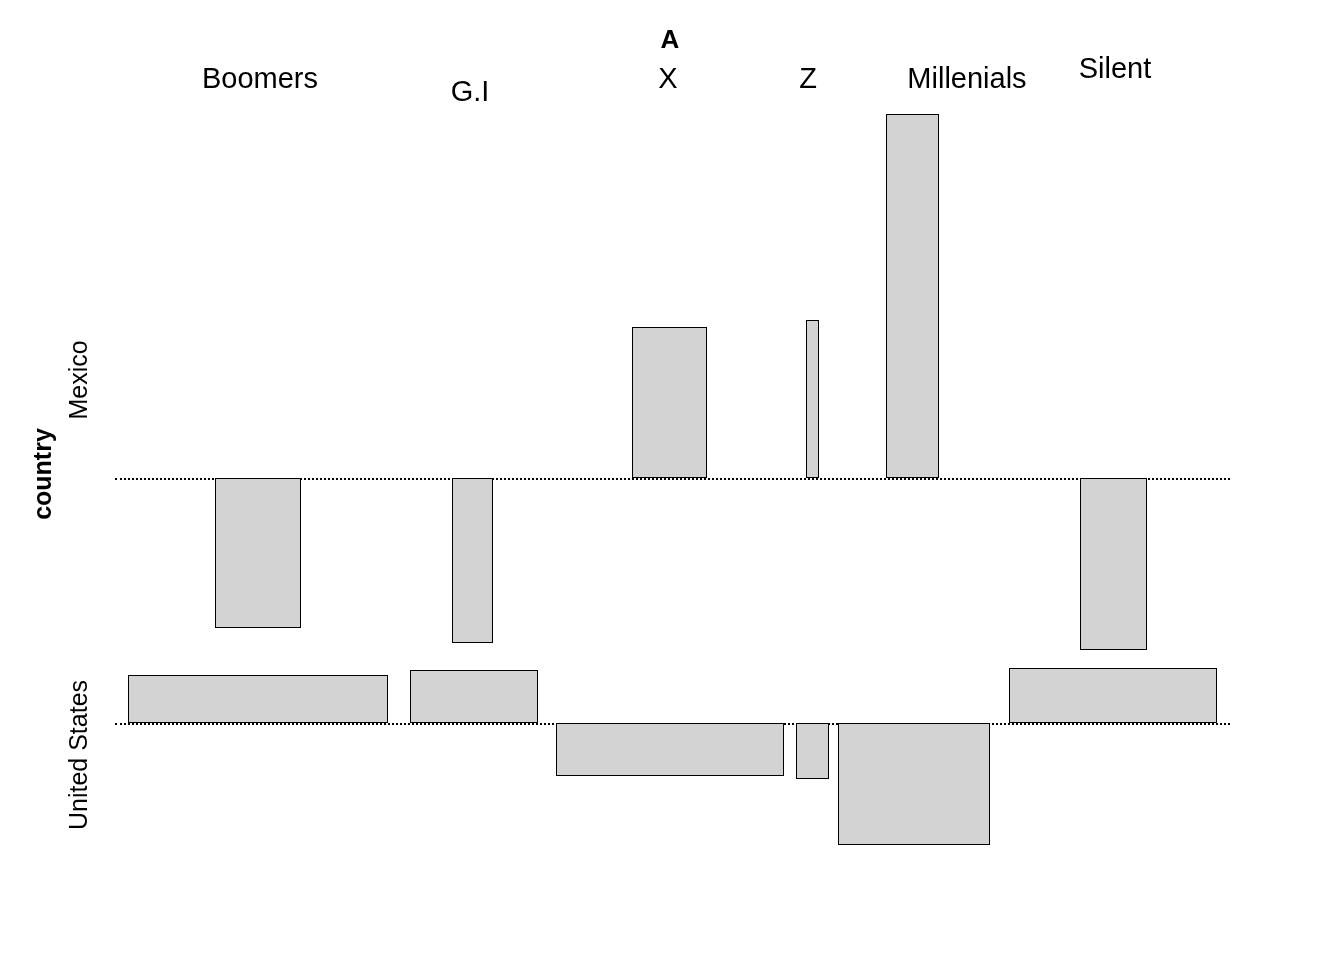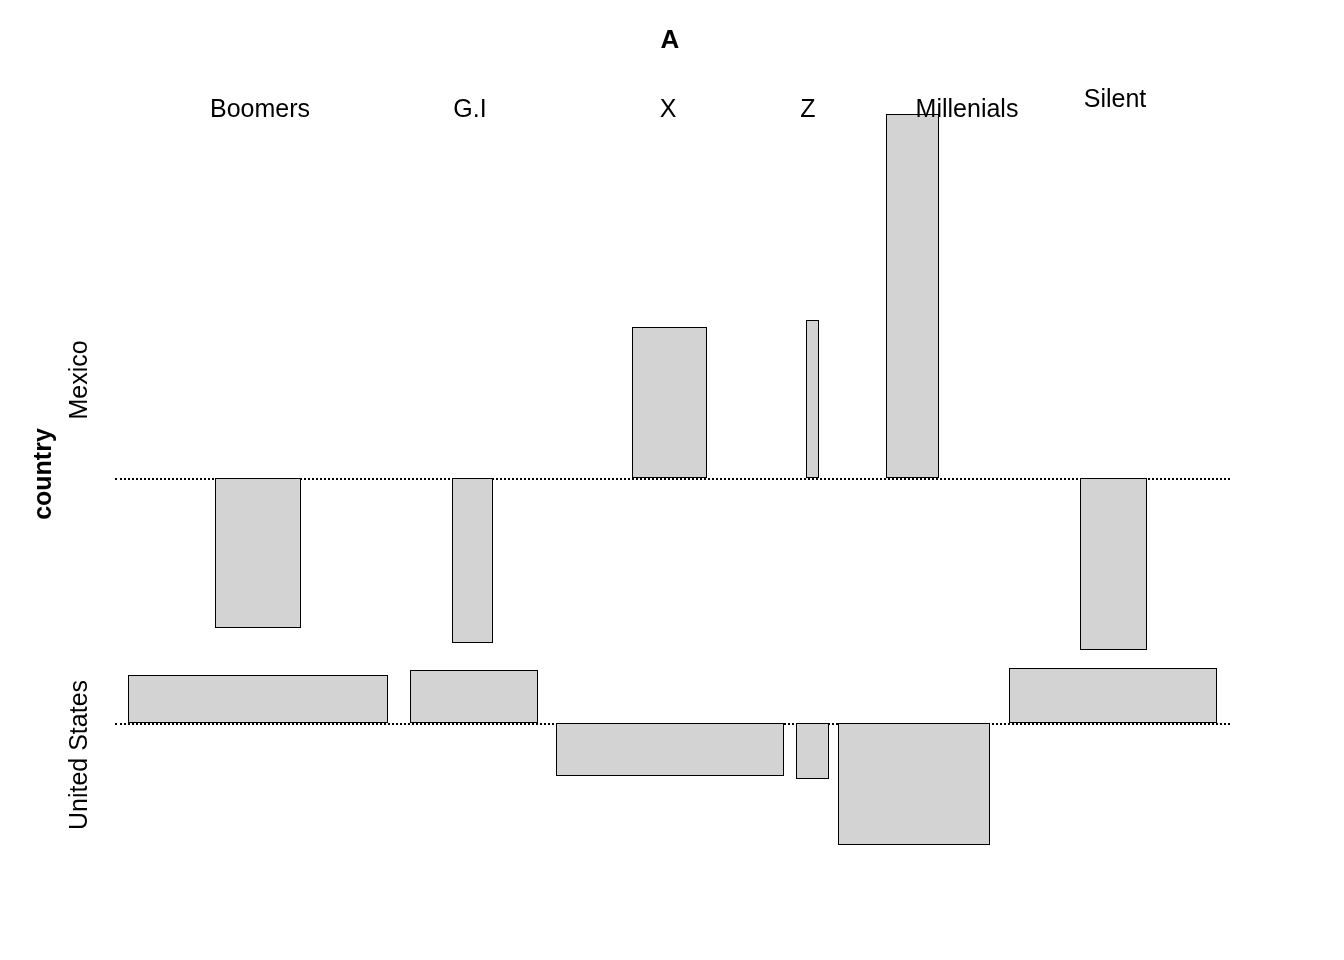--- a/index.html
+++ b/index.html
@@ -17,23 +17,22 @@
     left: 670px;
     top: 24px;
     transform: translateX(-50%);
     font-size: 26px;
     font-weight: bold;
     white-space: nowrap;
   }
   .col-label {
     position: absolute;
     transform: translateX(-50%);
-    font-size: 25px;
+    font-size: 29px;
     white-space: nowrap;
-    margin-top: 32px;
   }
   .row-label {
     position: absolute;
     transform: translate(-50%, -50%) rotate(-90deg);
     font-size: 25px;
     white-space: nowrap;
   }
   .ylab {
     position: absolute;
     left: 42px;
@@ -74,21 +73,21 @@
       <div class="bar" style="left: 1080px; width: 67px; height: 172px; top: 478px; background: rgb(211, 211, 211); border-color: rgb(0, 0, 0);"></div>
       <div class="bar" style="left: 128px; width: 260px; height: 48px; top: 675px; background: rgb(211, 211, 211); border-color: rgb(0, 0, 0);"></div>
       <div class="bar" style="left: 410px; width: 128px; height: 53px; top: 670px; background: rgb(211, 211, 211); border-color: rgb(0, 0, 0);"></div>
       <div class="bar" style="left: 556px; width: 228px; height: 53px; top: 723px; background: rgb(211, 211, 211); border-color: rgb(0, 0, 0);"></div>
       <div class="bar" style="left: 796px; width: 33px; height: 56px; top: 723px; background: rgb(211, 211, 211); border-color: rgb(0, 0, 0);"></div>
       <div class="bar" style="left: 838px; width: 152px; height: 122px; top: 723px; background: rgb(211, 211, 211); border-color: rgb(0, 0, 0);"></div>
       <div class="bar" style="left: 1009px; width: 208px; height: 55px; top: 668px; background: rgb(211, 211, 211); border-color: rgb(0, 0, 0);"></div>
     </div>
   <div id="col-labels-layer">
       <div class="col-label" style="left: 260px; top: 62px;">Boomers</div>
-      <div class="col-label" style="left: 470px; top: 62px;">G.I</div>
+      <div class="col-label" style="left: 470px; top: 75px;">G.I</div>
       <div class="col-label" style="left: 668px; top: 62px;">X</div>
       <div class="col-label" style="left: 808px; top: 62px;">Z</div>
       <div class="col-label" style="left: 967px; top: 62px;">Millenials</div>
       <div class="col-label" style="left: 1115px; top: 52px;">Silent</div>
     </div>
   <div id="row-labels-layer">
       <div class="row-label" style="left: 78px; top: 380px;">Mexico</div>
       <div class="row-label" style="left: 78px; top: 755px;">United States</div>
     </div>
 </div>

